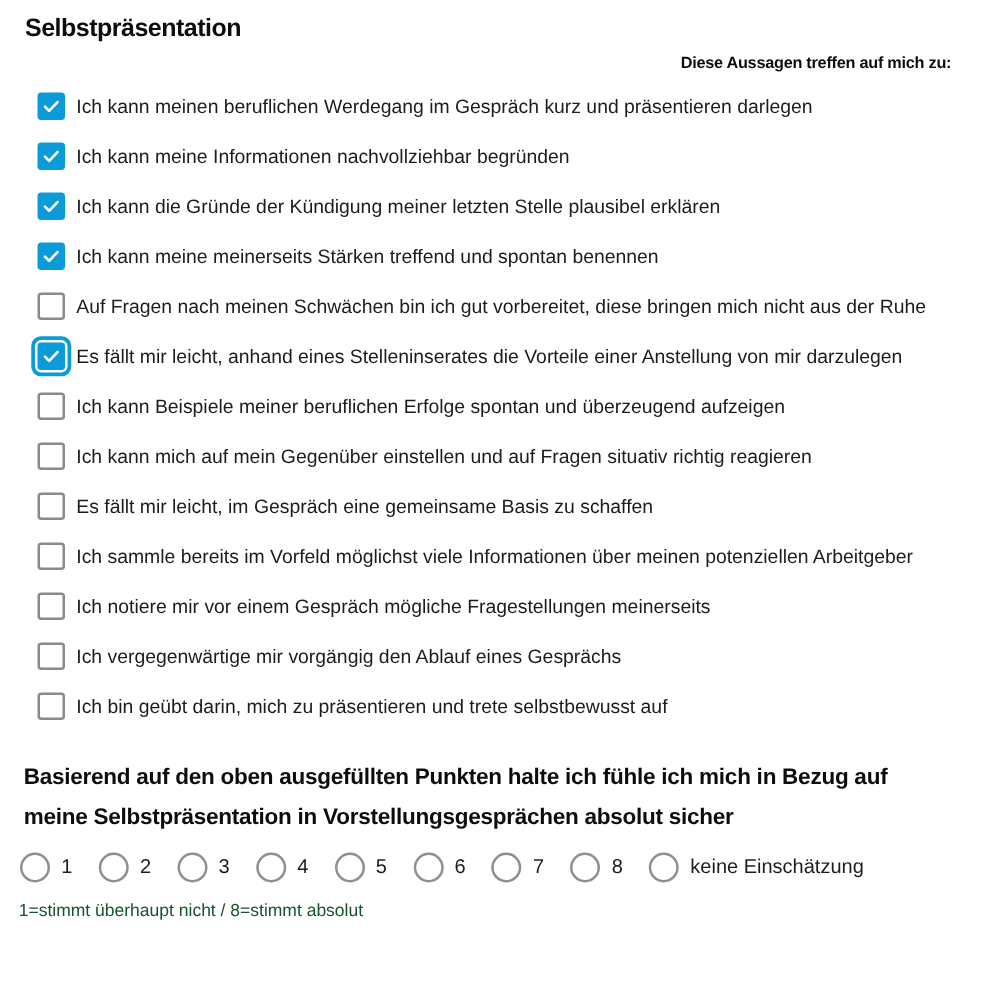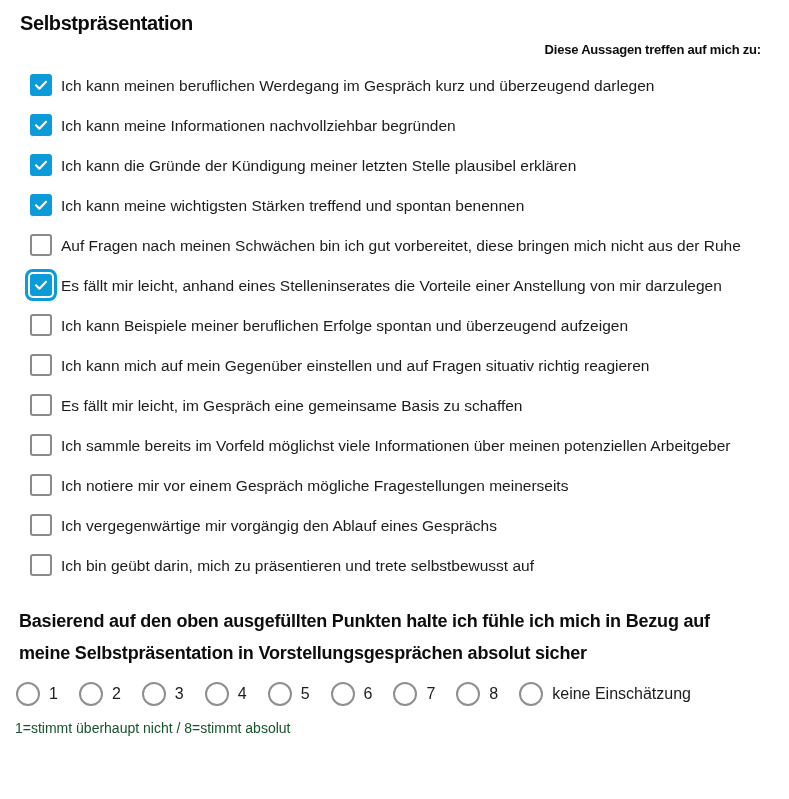--- a/index.html
+++ b/index.html
@@ -45,21 +45,21 @@
   <div class="subtitle">Diese Aussagen treffen auf mich zu:</div>
 
   <div class="checklist">
 
     <div class="row">
       <div class="cb" data-checked="true">
         <svg viewBox="0 0 24 24">
             <path d="M4.5 12.5l5 5L19.5 7" stroke="#fff" stroke-width="3.2" fill="none" stroke-linecap="round" stroke-linejoin="round"></path>
           </svg>
       </div>
-      <div class="lbl">Ich kann meinen beruflichen Werdegang im Gespräch kurz und überzeugend darlegen</div>
+      <div class="lbl">Ich kann meinen beruflichen Werdegang im Gespräch kurz und präsentieren darlegen</div>
     </div>
 
     <div class="row">
       <div class="cb" data-checked="true">
         <svg viewBox="0 0 24 24">
             <path d="M4.5 12.5l5 5L19.5 7" stroke="#fff" stroke-width="3.2" fill="none" stroke-linecap="round" stroke-linejoin="round"></path>
           </svg>
       </div>
       <div class="lbl">Ich kann meine Informationen nachvollziehbar begründen</div>
     </div>
@@ -73,21 +73,21 @@
       <div class="lbl">Ich kann die Gründe der Kündigung meiner letzten Stelle plausibel erklären</div>
     </div>
 
 
     <div class="row">
       <div class="cb" data-checked="true">
         <svg viewBox="0 0 24 24">
             <path d="M4.5 12.5l5 5L19.5 7" stroke="#fff" stroke-width="3.2" fill="none" stroke-linecap="round" stroke-linejoin="round"></path>
           </svg>
       </div>
-      <div class="lbl">Ich kann meine wichtigsten Stärken treffend und spontan benennen</div>
+      <div class="lbl">Ich kann meine meinerseits Stärken treffend und spontan benennen</div>
     </div>
 
     <div class="row">
       <div class="cb" data-checked="false">
         
       </div>
       <div class="lbl wrap-a">Auf Fragen nach meinen Schwächen bin ich gut vorbereitet, diese bringen mich nicht aus der Ruhe</div>
     </div>
 
     <div class="row" data-focused="true">

